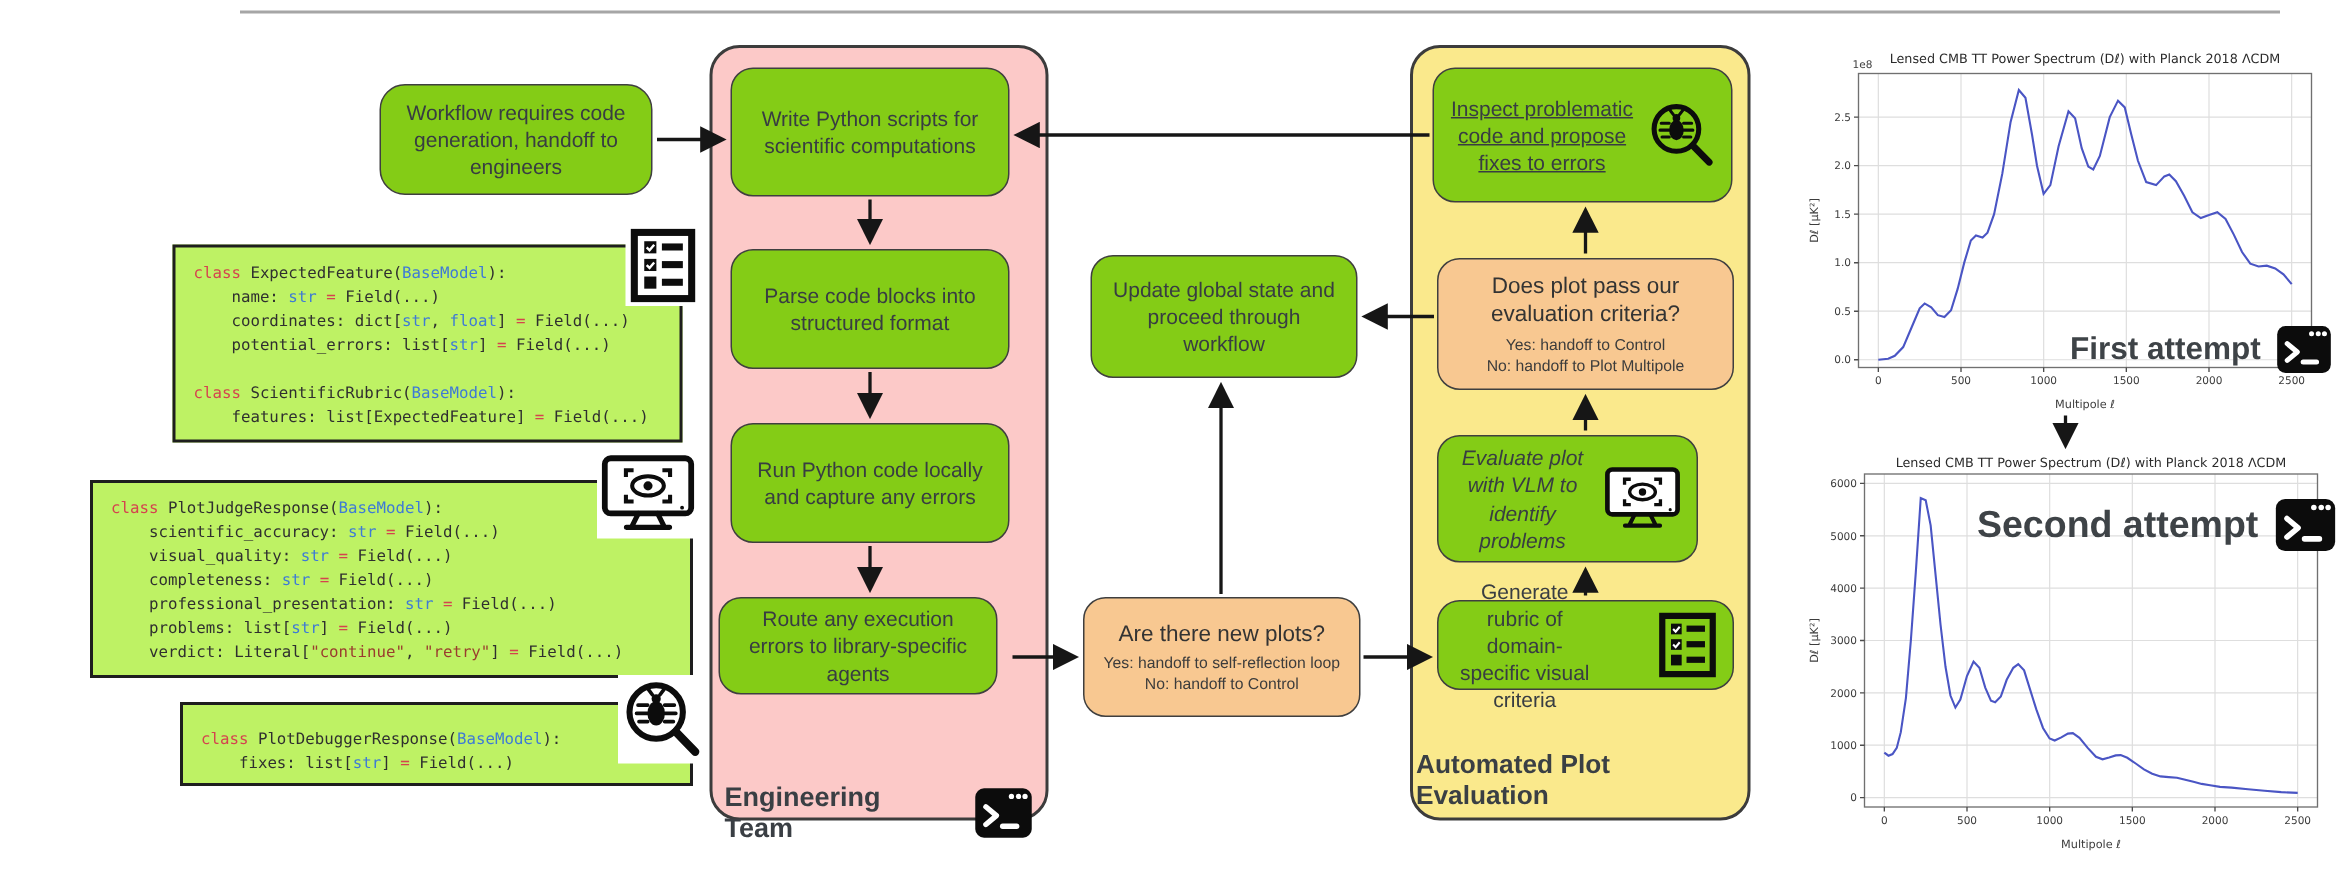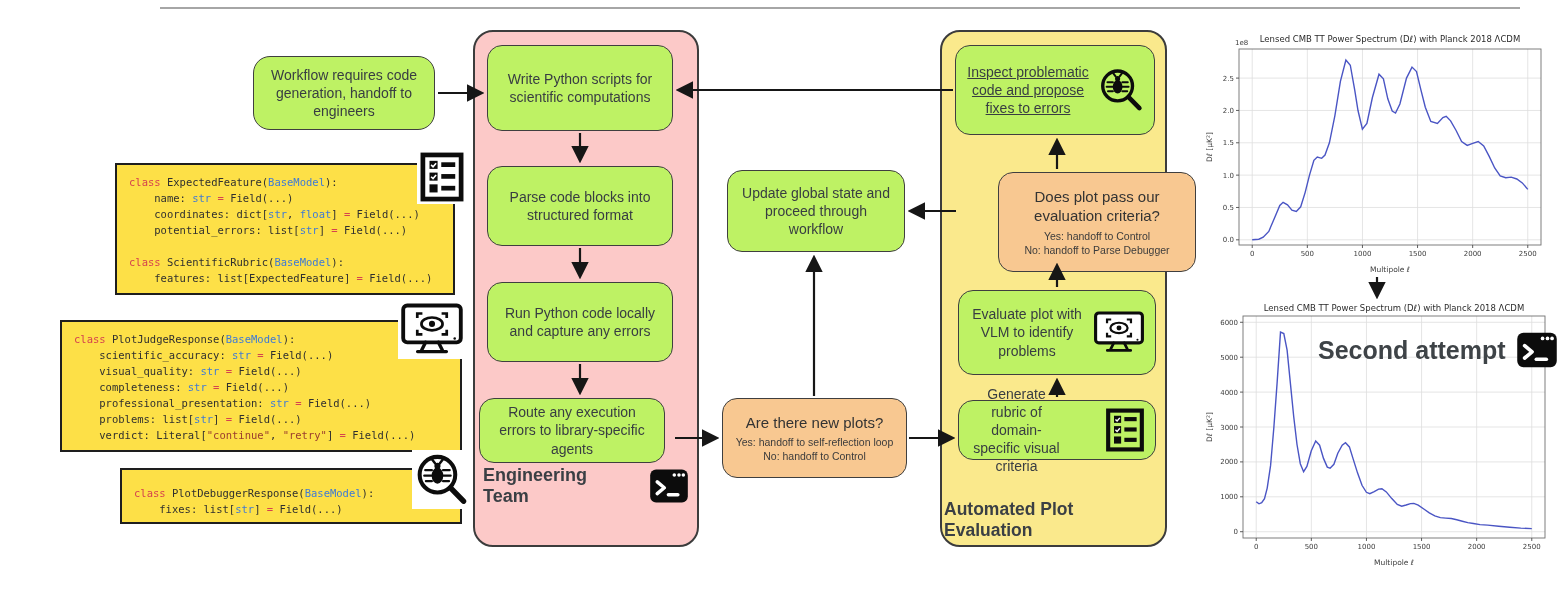--- a/index.html
+++ b/index.html
@@ -5,36 +5,36 @@
   html,body{margin:0;padding:0;background:#fff;}
   .canvas{position:relative;width:1567px;height:597px;background:#ffffff;overflow:hidden;
           font-family:"Liberation Sans",sans-serif;}
   .top-rule{position:absolute;left:160px;top:7px;width:1360px;height:2px;background:#a6a6a6;}
 
   
   .col{position:absolute;border:2px solid #3c3c3c;border-radius:20px;box-sizing:border-box;}
   .col-pink{left:473px;top:30px;width:226px;height:517px;background:#fcc9c8;}
   .col-yellow{left:940px;top:30px;width:227px;height:517px;background:#fae98c;}
 
-  .flowbox{position:absolute;background:#bef264;border:1.6px solid #3f3f3f;border-radius:15px;
+  .flowbox{position:absolute;background:#84cc16;border:1.6px solid #3f3f3f;border-radius:15px;
            display:flex;align-items:center;justify-content:center;text-align:center;
            font-size:14px;font-weight:500;color:#383d42;line-height:1.3;
            padding:6px 10px;box-sizing:border-box;}
   .flowbox.orange{background:#f8c891;flex-direction:column;gap:3px;}
   .flowbox .q{font-size:15px;color:#333;}
   .flowbox .sub{font-size:10.5px;line-height:1.35;color:#3c3c3c;}
   .flowbox.rowbox{gap:8px;}
   .flowbox .bx-txt{flex:1;}
   .icon{display:inline-block;line-height:0;}
 
   .col-label{position:absolute;display:flex;align-items:center;justify-content:center;gap:12px;
              font-size:18px;font-weight:600;color:#3a3f44;}
 
   
-  .codebox{position:absolute;background:#fde047;border:2px solid #1e1e1e;box-sizing:border-box;
+  .codebox{position:absolute;background:#bef264;border:2px solid #1e1e1e;box-sizing:border-box;
            font-family:"DejaVu Sans Mono",monospace;font-size:10.5px;line-height:16px;
            color:#2f2f2f;white-space:pre;padding:9px 12px;}
   .tok-kw{color:#d5434e;}
   .tok-type{color:#3e7ad6;}
   .tok-str{color:#9a3c2e;}
   .corner-icon{position:absolute;background:#fff;line-height:0;padding:2px;}
 
   
   .plot{position:absolute;background:#fff;}
   .grid{stroke:#dedede;stroke-width:0.8;}
@@ -108,21 +108,21 @@
   </div>
   <div class="flowbox" style="left:487px;top:166px;width:186px;height:80px;">
     <span>Parse code blocks into structured format</span>
   </div>
   <div class="flowbox" style="left:487px;top:282px;width:186px;height:80px;">
     <span>Run Python code locally and capture any errors</span>
   </div>
   <div class="flowbox" style="left:479px;top:398px;width:186px;height:65px;">
     <span>Route any execution errors to library-specific agents</span>
   </div>
-  <div class="col-label" style="left:483px;top:464px;width:206px;height:44px;">
+  <div class="col-label" style="left:483px;top:520px;width:206px;height:44px;">
     <span>Engineering Team</span>
     <span class="icon">
       <svg width="40" height="36" viewBox="0 0 34 30">
         <rect x="1" y="1" width="32" height="28" rx="5" fill="#0c0c0c"></rect>
         <circle cx="21.5" cy="5.6" r="1.5" fill="#fff"></circle>
           <circle cx="25.5" cy="5.6" r="1.5" fill="#fff"></circle>
           <circle cx="29.2" cy="5.6" r="1.5" fill="#fff"></circle>
         <path d="M7 11.5 l6 5 -6 5" fill="none" stroke="#fff" stroke-width="3" stroke-linecap="round" stroke-linejoin="round"></path>
         <line x1="16.5" y1="22.5" x2="24.5" y2="22.5" stroke="#fff" stroke-width="3" stroke-linecap="round"></line>
       </svg>
@@ -146,28 +146,28 @@
     <span class="icon">
       <svg width="46" height="46" viewBox="0 0 34 34">
         <circle cx="14.5" cy="14" r="11" fill="none" stroke="#0c0c0c" stroke-width="2.5"></circle>
         <line x1="22.6" y1="22.2" x2="30.6" y2="30.4" stroke="#0c0c0c" stroke-width="3.4" stroke-linecap="round"></line>
         <ellipse cx="14.5" cy="14.6" rx="3.6" ry="5" fill="#0c0c0c"></ellipse>
         <circle cx="14.5" cy="8.6" r="1.9" fill="#0c0c0c"></circle>
         <path d="M11 11.2 H7 M11 14.6 H6.4 M11 18 H7.4 M18 11.2 H22 M18 14.6 H22.6 M18 18 H21.6 M13 7 L11.2 4.6 M16 7 L17.8 4.6" stroke="#0c0c0c" stroke-width="1.5" fill="none" stroke-linecap="round"></path>
       </svg>
     </span>
   </div>
-  <div class="flowbox orange" style="left:958px;top:172px;width:198px;height:100px;margin-left:40px;">
+  <div class="flowbox orange" style="left:958px;top:172px;width:198px;height:88px;">
     <span class="q">Does plot pass our evaluation criteria?</span>
     <span class="sub">
       <span>Yes: handoff to Control</span><br>
-      <span>No: handoff to Parse Debugger</span>
-    </span>
-  </div>
-  <div class="flowbox rowbox" style="left:958px;top:290px;width:198px;height:85px;">
+      <span>No: handoff to Plot Multipole</span>
+    </span>
+  </div>
+  <div class="flowbox rowbox" style="left:958px;top:290px;width:174px;height:85px;font-style:italic;">
     <span class="bx-txt">Evaluate plot with VLM to identify problems</span>
     <span class="icon">
       <svg width="52" height="45" viewBox="0 0 40 34">
         <rect x="2" y="2" width="36" height="23" rx="2.5" fill="#fff" stroke="#0c0c0c" stroke-width="2.4"></rect>
         <path d="M14 7 h-3.2 v2.8 M26 7 h3.2 v2.8 M14 20 h-3.2 v-2.8 M26 20 h3.2 v-2.8" stroke="#0c0c0c" stroke-width="1.7" fill="none"></path>
         <ellipse cx="20" cy="13.5" rx="6.6" ry="4" fill="none" stroke="#0c0c0c" stroke-width="1.7"></ellipse>
         <circle cx="20" cy="13.5" r="1.9" fill="#0c0c0c"></circle>
         <circle cx="34.2" cy="22.6" r="0.8" fill="#0c0c0c"></circle>
         <path d="M16 25 L13.5 30 M24 25 L26.5 30 M11 30.8 H29" stroke="#0c0c0c" stroke-width="2.1" fill="none" stroke-linecap="round"></path>
       </svg>
@@ -281,20 +281,33 @@
         <text x="33" y="57.68867924528301" class="ticklbl" text-anchor="end">5000</text>
         <line x1="35" y1="20.283018867924525" x2="38" y2="20.283018867924525" class="tick"></line>
         <text x="33" y="22.783018867924525" class="ticklbl" text-anchor="end">6000</text>
         <text x="189" y="9" class="ptitle" text-anchor="middle">Lensed CMB TT Power Spectrum (Dℓ) with Planck 2018 ΛCDM</text>
         <text x="189" y="263" class="axlbl" text-anchor="middle">Multipole ℓ</text>
         <text class="axlbl" text-anchor="middle" transform="translate(7 125) rotate(-90)">Dℓ [μK²]</text>
         <path d="M51.2 199.7 L54.0 201.8 L56.7 200.7 L59.5 196.6 L62.2 186.1 L65.6 163.4 L68.9 125.0 L72.2 79.6 L75.5 30.1 L78.8 31.5 L82.1 48.2 L85.4 81.4 L88.7 114.5 L92.0 142.5 L95.3 161.7 L98.6 169.7 L101.9 164.4 L106.3 148.7 L110.7 139.0 L114.6 143.2 L118.5 156.4 L122.3 165.1 L125.1 166.2 L128.9 162.3 L132.8 151.2 L137.2 143.2 L140.5 140.7 L144.4 144.9 L148.2 157.1 L152.6 171.1 L157.0 183.3 L161.4 190.3 L164.8 191.7 L169.2 189.6 L173.6 187.1 L176.9 186.8 L181.3 189.9 L186.8 196.6 L192.3 202.5 L196.7 204.2 L201.1 203.0 L205.5 201.6 L208.8 201.4 L213.2 203.2 L218.8 207.0 L224.3 210.9 L229.8 213.8 L235.3 215.6 L240.8 216.1 L246.3 216.5 L251.8 217.8 L257.3 219.2 L262.8 220.6 L268.4 221.5 L275.0 222.6 L282.7 223.1 L293.7 224.2 L304.7 225.2 L315.8 226.1 L326.8 226.6 " class="dataline" stroke="#4a55c4"></path>
       </svg>
   </div>
 
+  <div class="attempt" id="attempt1">
+    <span>First attempt</span>
+    <span class="icon">
+      <svg width="38" height="34" viewBox="0 0 34 30">
+        <rect x="1" y="1" width="32" height="28" rx="5" fill="#0c0c0c"></rect>
+        <circle cx="21.5" cy="5.6" r="1.5" fill="#fff"></circle>
+          <circle cx="25.5" cy="5.6" r="1.5" fill="#fff"></circle>
+          <circle cx="29.2" cy="5.6" r="1.5" fill="#fff"></circle>
+        <path d="M7 11.5 l6 5 -6 5" fill="none" stroke="#fff" stroke-width="3" stroke-linecap="round" stroke-linejoin="round"></path>
+        <line x1="16.5" y1="22.5" x2="24.5" y2="22.5" stroke="#fff" stroke-width="3" stroke-linecap="round"></line>
+      </svg>
+    </span>
+  </div>
   <div class="attempt" id="attempt2">
     <span>Second attempt</span>
     <span class="icon">
       <svg width="42" height="38" viewBox="0 0 34 30">
         <rect x="1" y="1" width="32" height="28" rx="5" fill="#0c0c0c"></rect>
         <circle cx="21.5" cy="5.6" r="1.5" fill="#fff"></circle>
           <circle cx="25.5" cy="5.6" r="1.5" fill="#fff"></circle>
           <circle cx="29.2" cy="5.6" r="1.5" fill="#fff"></circle>
         <path d="M7 11.5 l6 5 -6 5" fill="none" stroke="#fff" stroke-width="3" stroke-linecap="round" stroke-linejoin="round"></path>
         <line x1="16.5" y1="22.5" x2="24.5" y2="22.5" stroke="#fff" stroke-width="3" stroke-linecap="round"></line>

